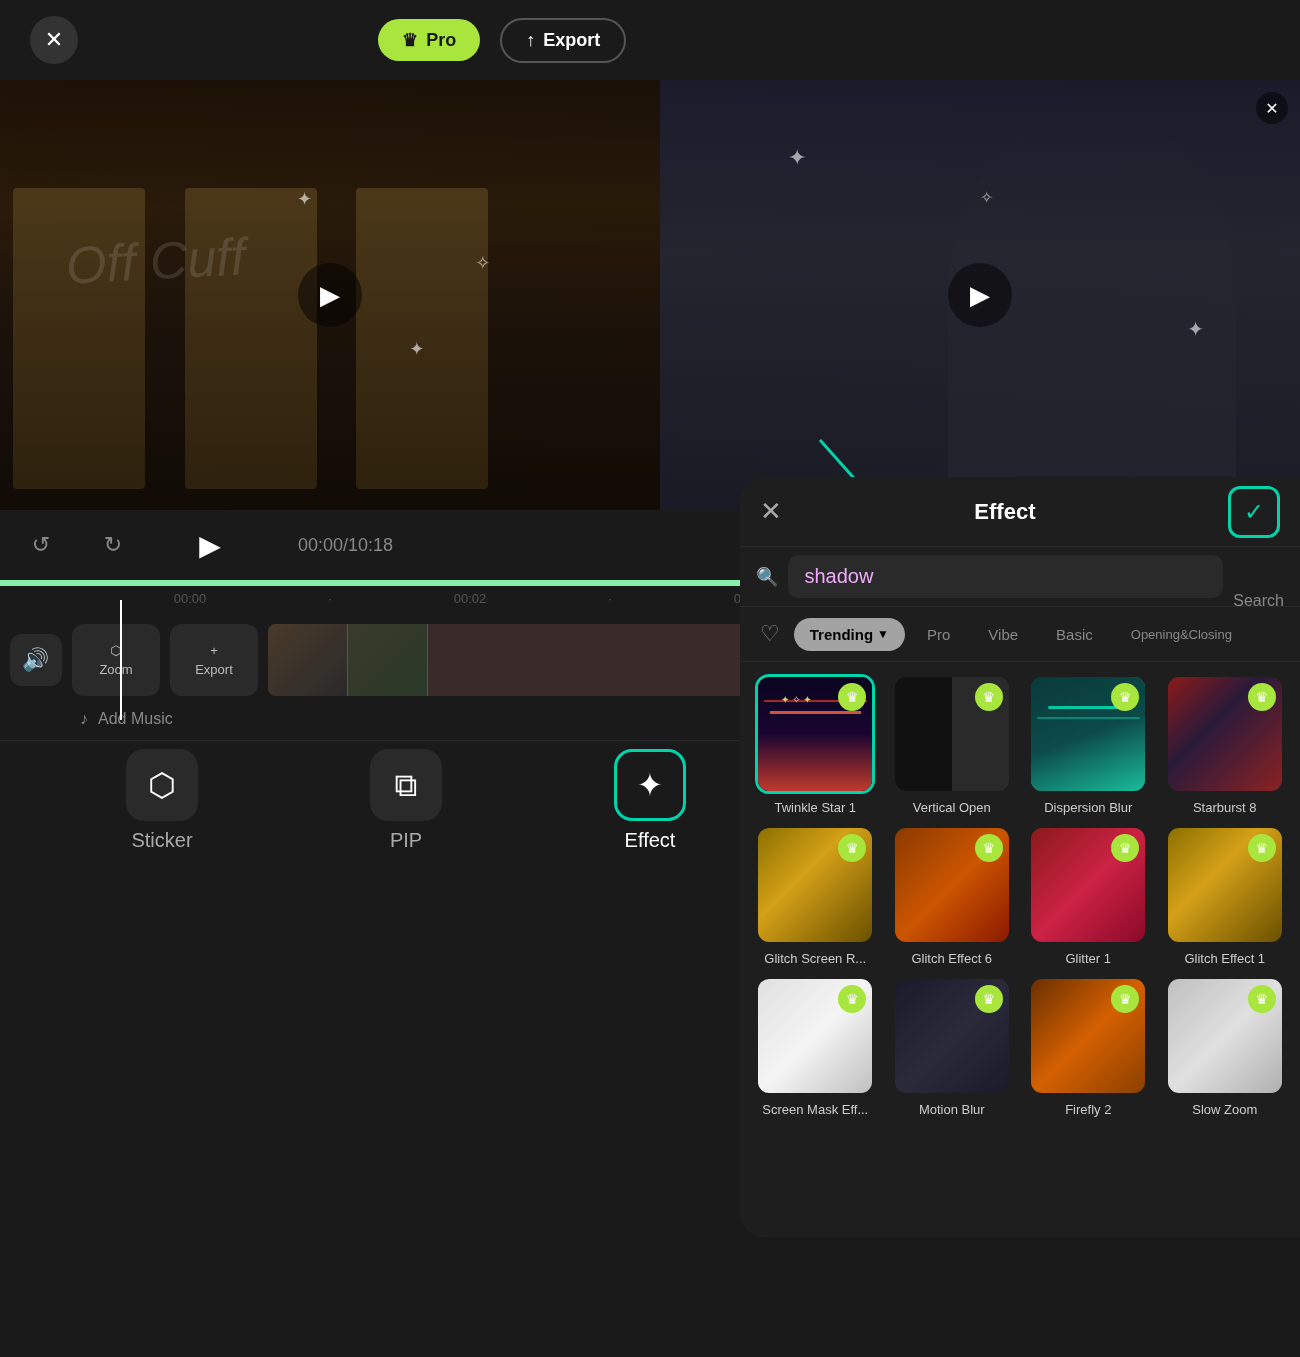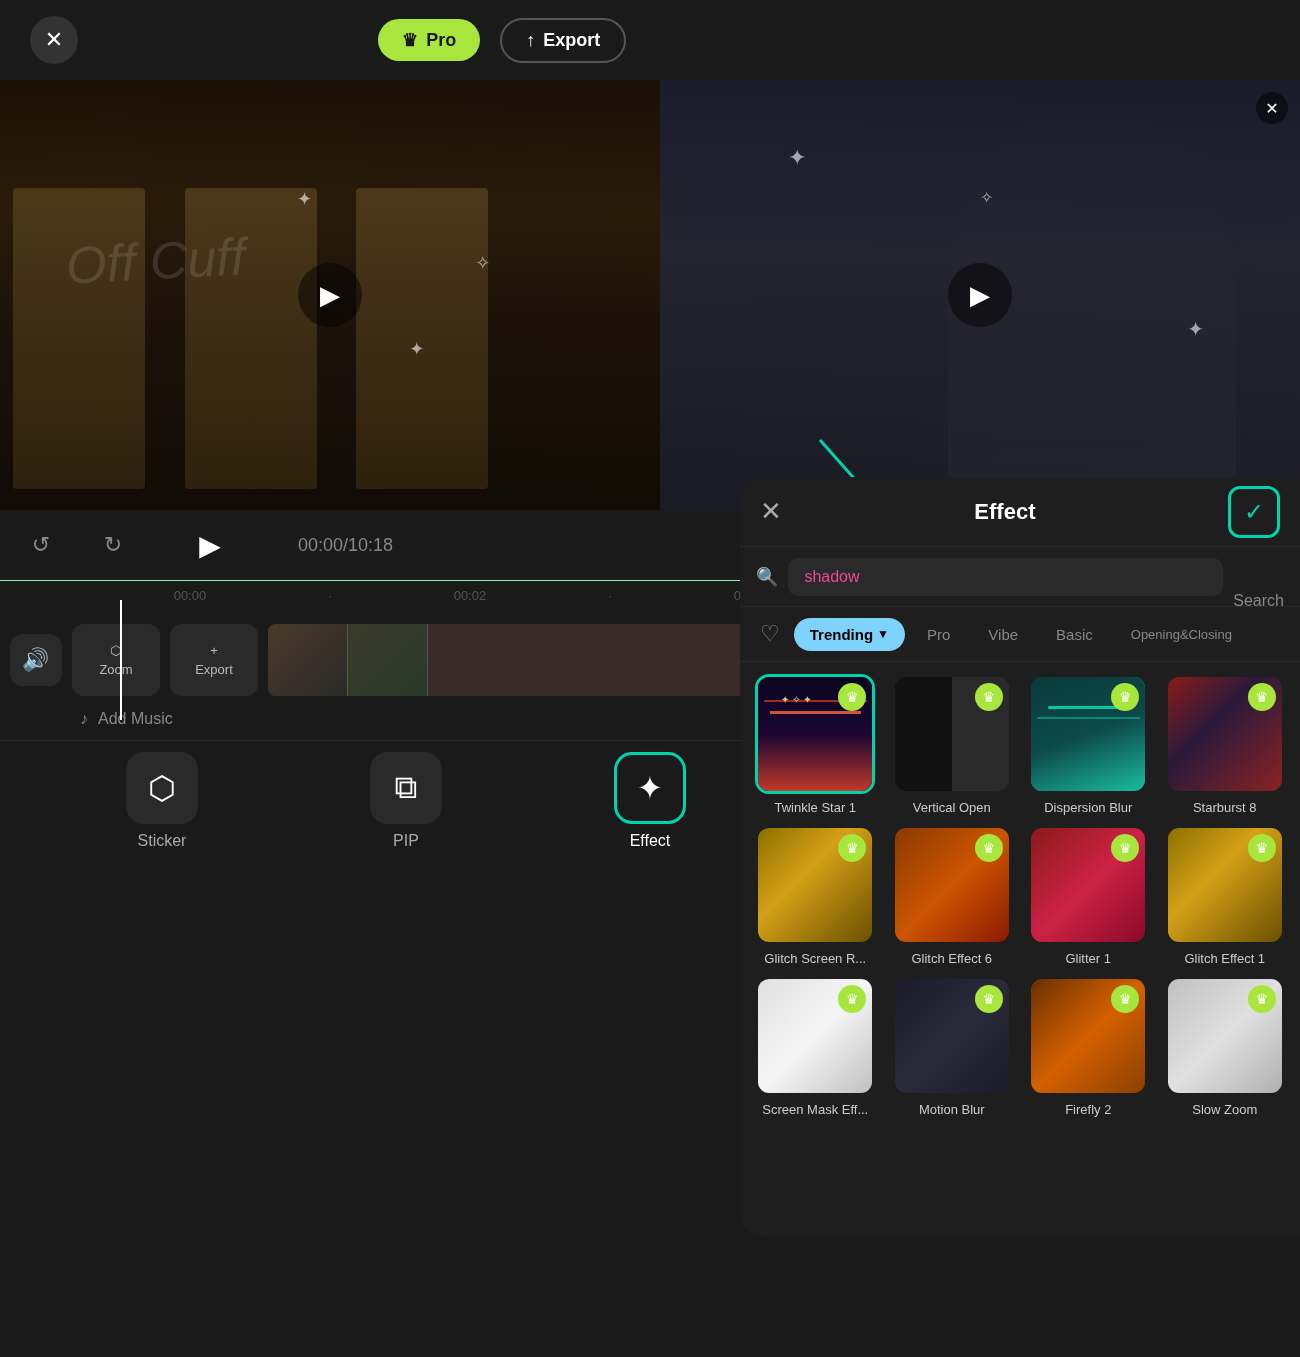--- a/index.html
+++ b/index.html
@@ -153,21 +153,21 @@
       cursor: pointer;
     }
 
     .timeline-ruler {
       height: 30px;
       background: #1a1a1a;
       display: flex;
       align-items: center;
       padding: 0 0 0 120px;
       gap: 0;
-      border-top: 1px solid #86efac;
+      border-top: 6px solid #86efac;
     }
     .ruler-mark {
       font-size: 13px;
       color: #555;
       width: 140px;
       text-align: center;
     }
 
     .timeline-track {
       height: 100px;
@@ -258,21 +258,21 @@
       background: #2a2a2a;
       border-radius: 18px;
       display: flex; align-items: center; justify-content: center;
       font-size: 30px;
     }
     .tool-icon.active {
       background: transparent;
       border: 3px solid #00d4aa;
     }
     .tool-label {
-      font-size: 16px;
+      font-size: 20px;
       color: #aaa;
     }
     .tool-label.active {
       color: #fff;
     }
 
     
     .effect-panel {
       position: absolute;
       bottom: 120px;
@@ -321,22 +321,22 @@
       padding: 0 16px;
       border-bottom: 1px solid #2a2a2a;
       gap: 10px;
     }
     .search-input {
       flex: 1;
       background: #2a2a2a;
       border: none;
       border-radius: 10px;
       padding: 10px 16px;
-      color: #ec4899;
-      font-size: 16px;
+      color: #f0abfc;
+      font-size: 20px;
       outline: none;
     }
     .search-btn {
       background: transparent;
       border: none;
       color: #888;
       font-size: 16px;
       cursor: pointer;
       margin-top: 48px;
     }
@@ -356,21 +356,21 @@
     }
     .tab-item {
       padding: 8px 16px;
       border-radius: 20px;
       font-size: 15px;
       color: #888;
       cursor: pointer;
       white-space: nowrap;
     }
     .tab-item.active {
-      background: #7dd3fc;
+      background: #a3a3a3;
       color: #000;
       font-weight: 600;
     }
     .tab-dropdown {
       display: flex;
       align-items: center;
       gap: 4px;
     }
     .effects-grid {
       flex: 1;

